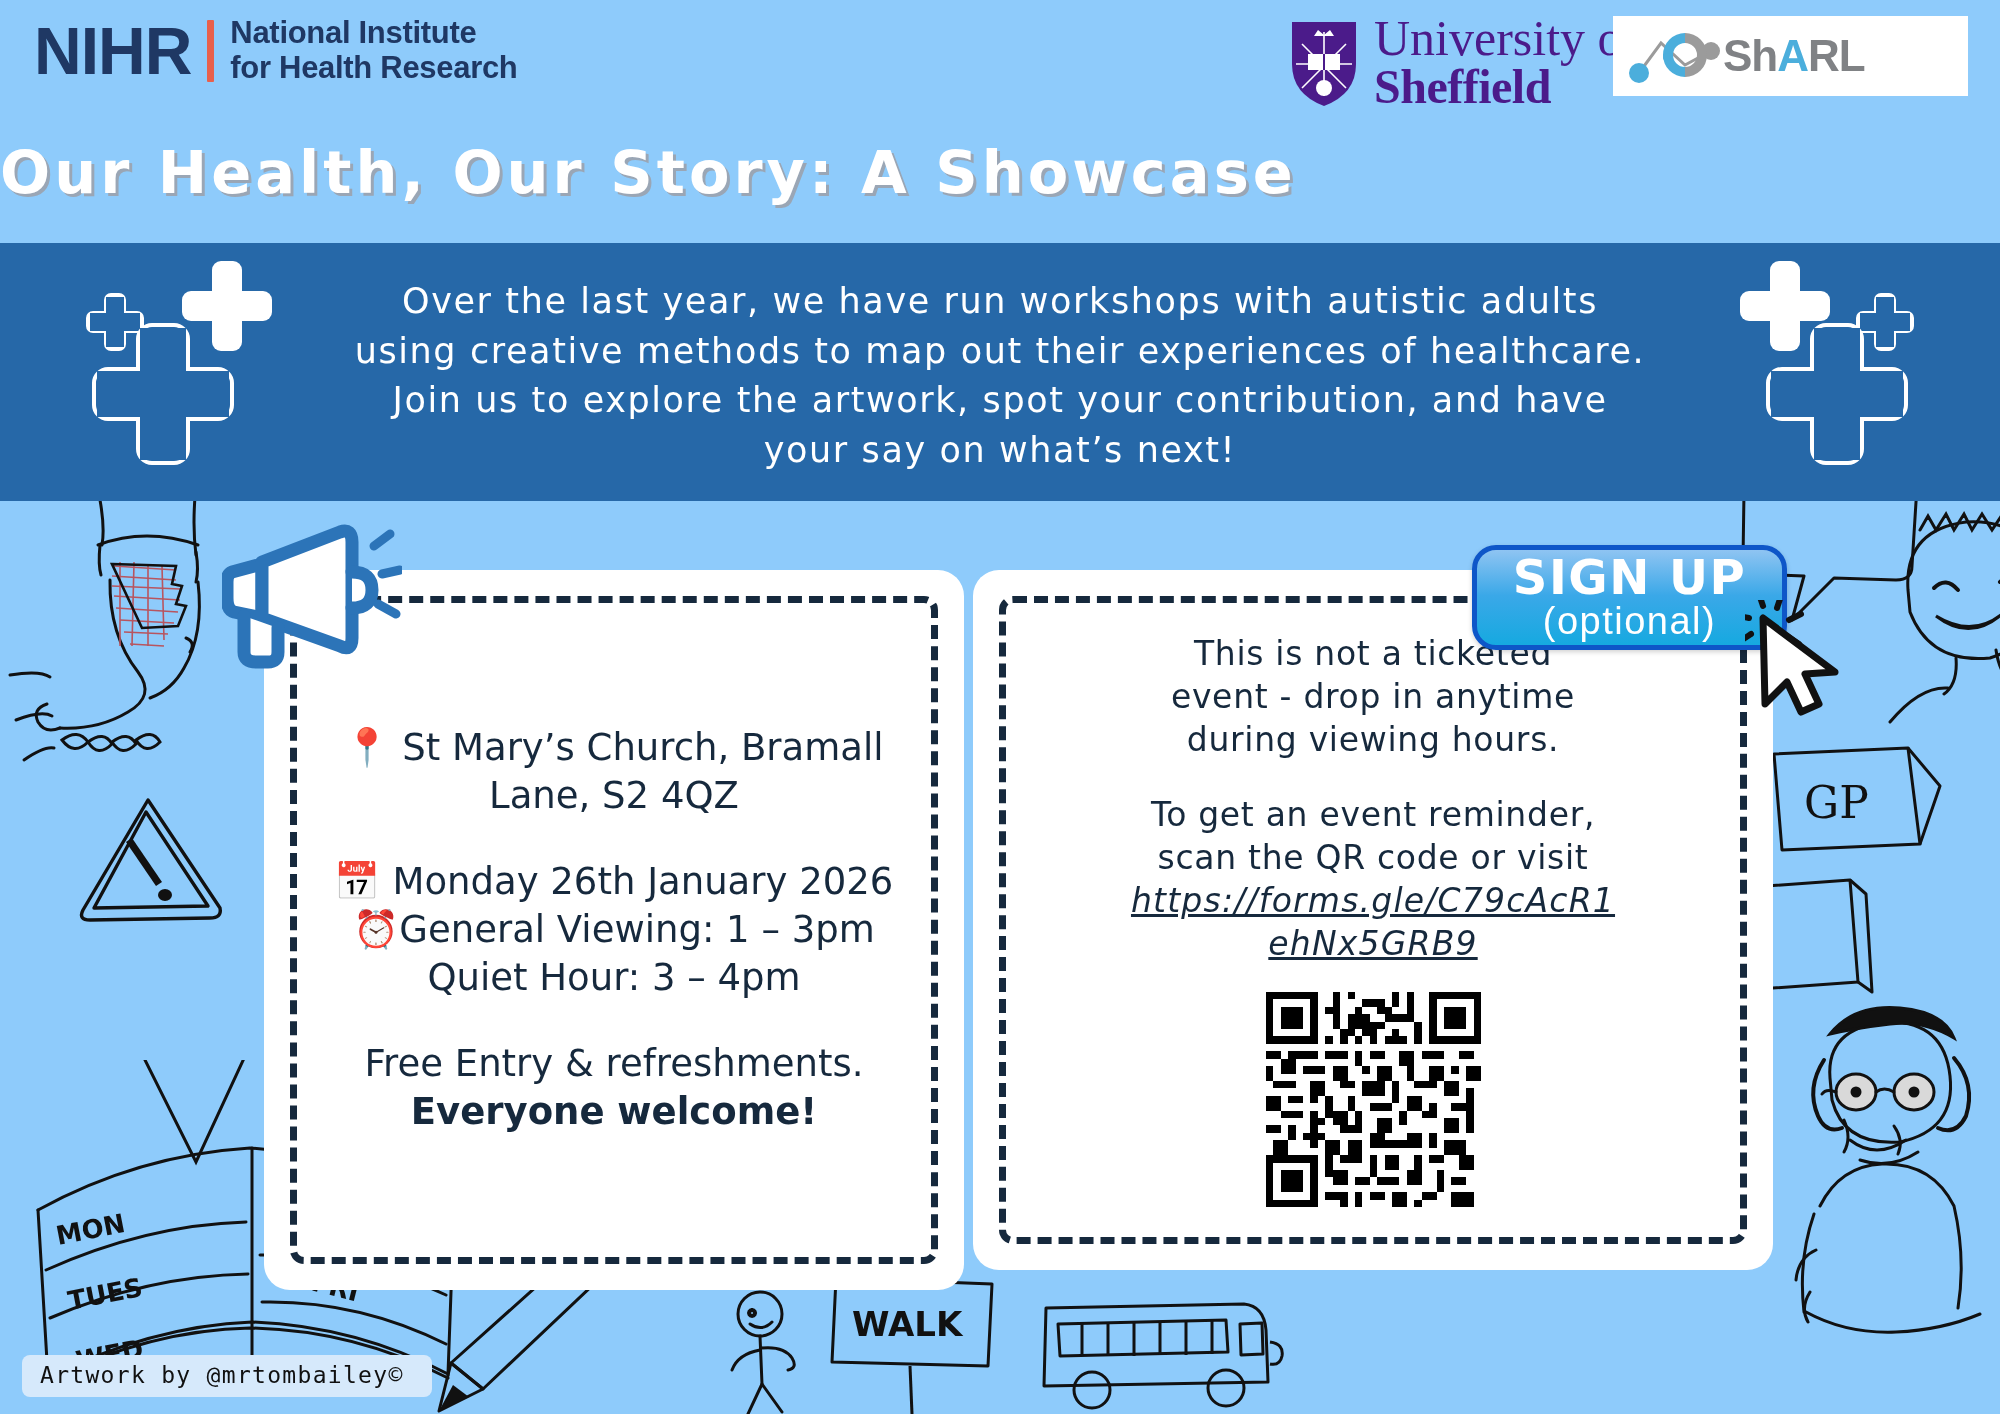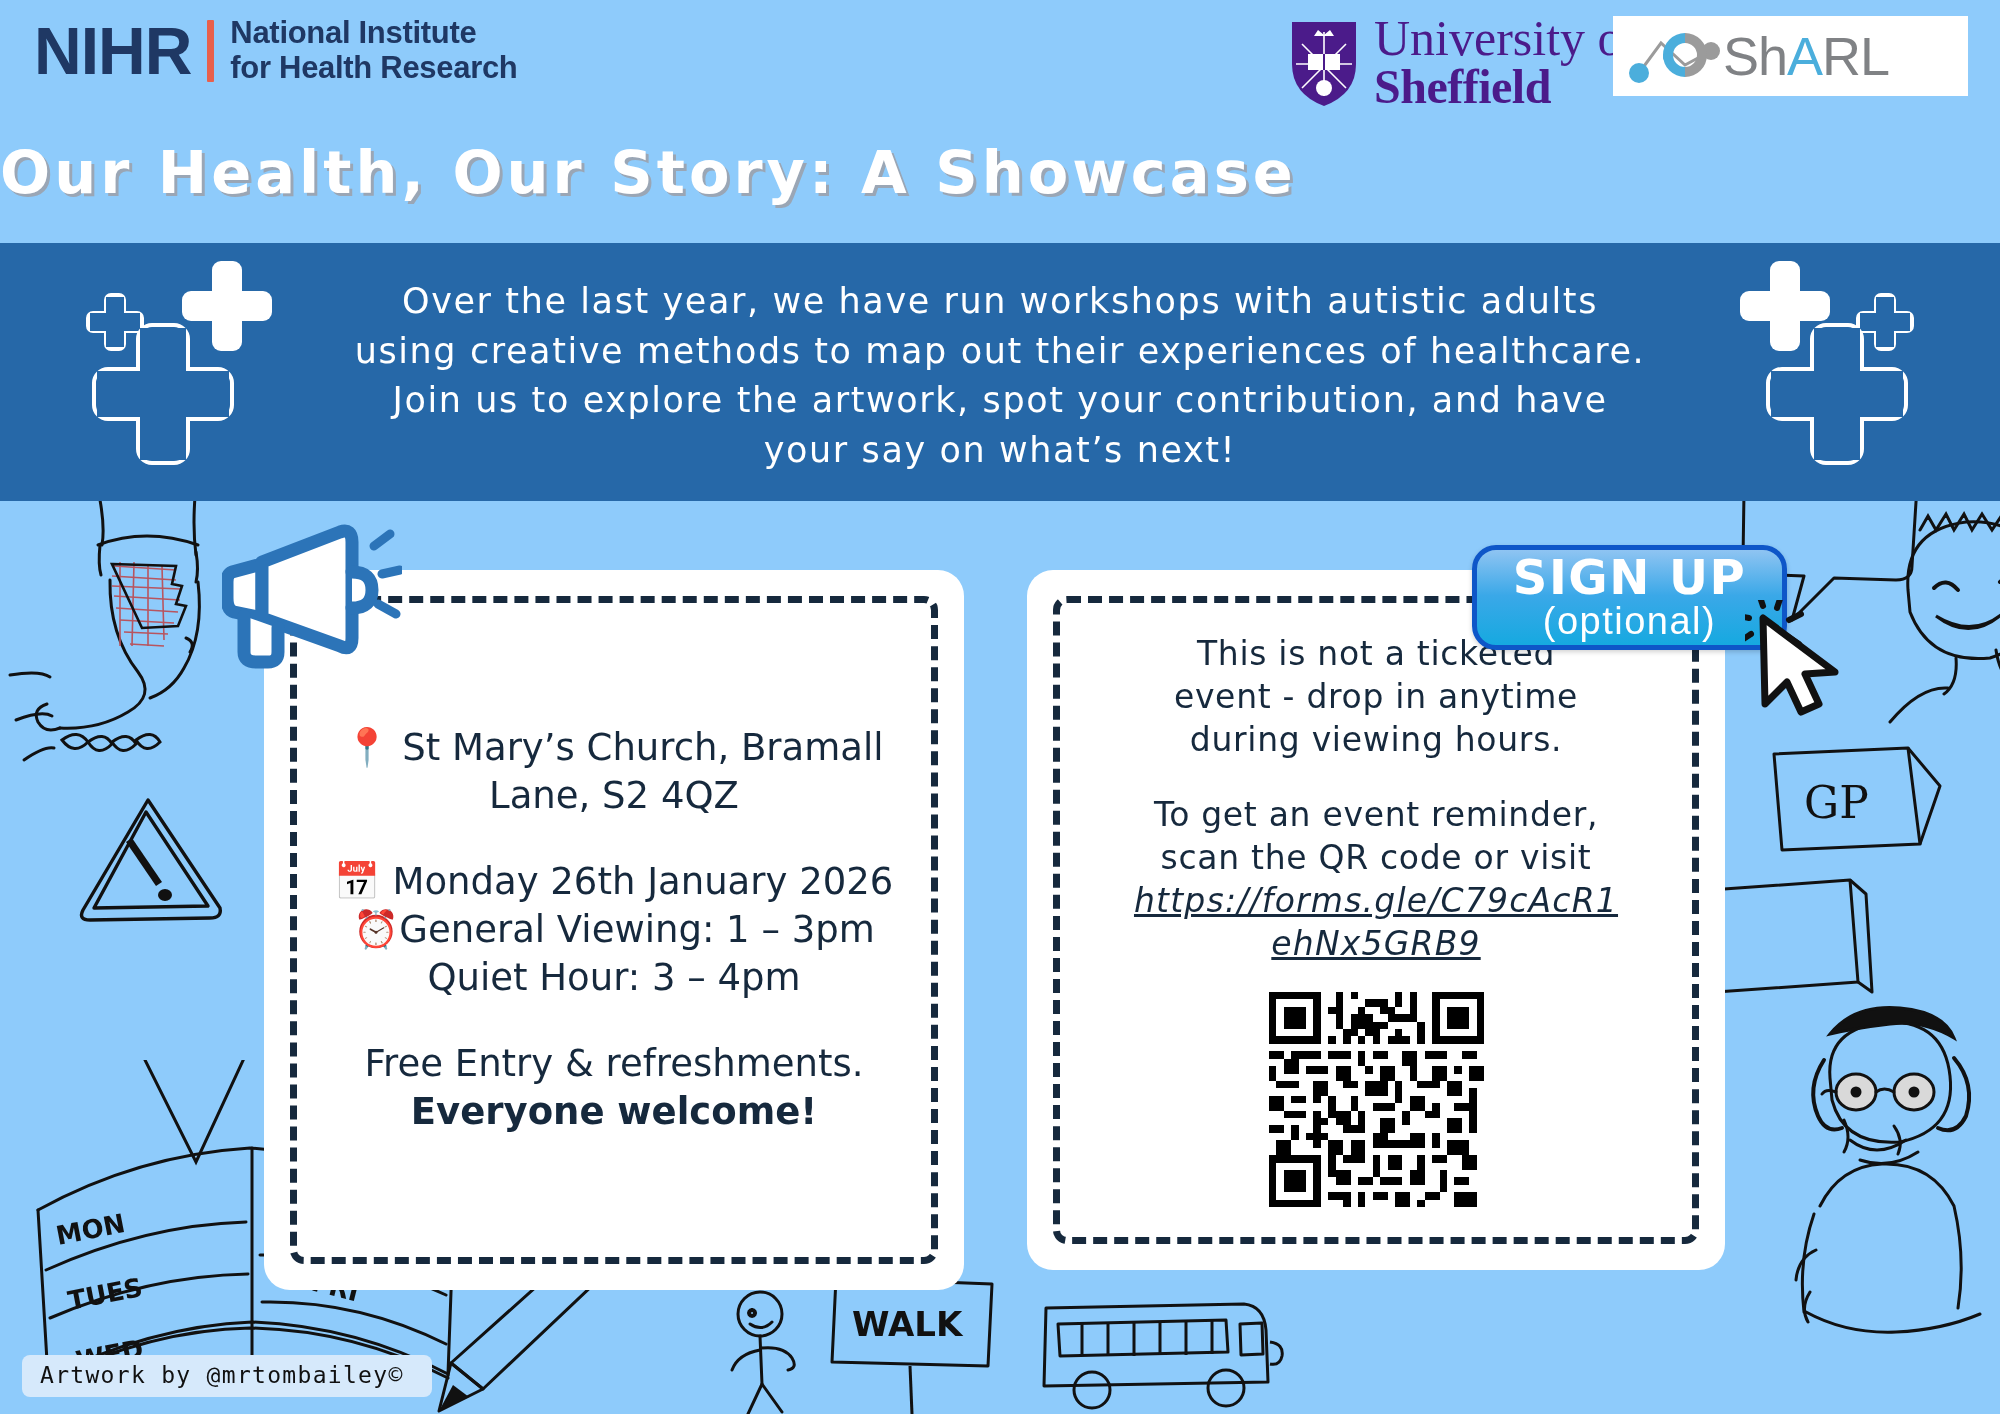--- a/index.html
+++ b/index.html
@@ -22,21 +22,21 @@
   .nihr-bar{width:7px;height:62px;background:#E8604C;border-radius:1px;}
   .nihr-sub{font-family:"Liberation Sans", sans-serif;font-weight:bold;font-size:31px;color:#1F3864;line-height:1.12;letter-spacing:-0.3px;}
 
   .sheffield-logo{position:absolute;left:1288px;top:14px;display:flex;align-items:center;gap:14px;}
   .shield{width:72px;height:92px;}
   .sheff-text{font-family:"Liberation Serif", serif;color:#4B1B8A;line-height:0.98;}
   .sheff-1{font-size:50px;}
   .sheff-2{font-size:48px;font-weight:bold;letter-spacing:-0.5px;}
 
   .sharl-logo{position:absolute;left:1613px;top:16px;width:355px;height:80px;background:#FFFFFF;display:flex;align-items:center;padding-left:14px;box-sizing:border-box;}
-  .sharl-text{font-family:"Liberation Sans", sans-serif;font-weight:normal;font-size:54px;letter-spacing:-1px;line-height:1;}
+  .sharl-text{font-family:"Liberation Sans", sans-serif;font-weight:bold;font-size:44px;letter-spacing:-1px;line-height:1;}
   .sharl-sh{color:#808285;}
   .sharl-a{color:#4BAEDC;}
   .sharl-rl{color:#808285;}
 
   .title{
     position:absolute;top:138px;left:0;width:2000px;text-align:left;
     font-family:"DejaVu Sans", sans-serif;font-weight:bold;font-size:59px;
     color:#FFFFFF;letter-spacing:4px;
     text-shadow:3px 3px 0 #9AA6B5;
     z-index:6;
@@ -59,21 +59,21 @@
   
   .card{
     position:absolute;background:#FFFFFF;border-radius:26px;z-index:7;
   }
   .card-inner{
     position:absolute;inset:26px;border:7px dashed #16293D;border-radius:14px;
     box-sizing:border-box;display:flex;flex-direction:column;align-items:center;justify-content:center;
     text-align:center;color:#16293D;
   }
   #card-left{left:264px;top:570px;width:700px;height:720px;}
-  #card-right{left:1027px;top:570px;width:698px;height:700px;}
+  #card-right{left:973px;top:570px;width:800px;height:700px;}
 
   .left-line{font-family:"DejaVu Sans", sans-serif;font-size:37px;line-height:1.3;color:#16293D;}
   .left-line.bold{font-weight:bold;}
   .gap{height:38px;}
   .gap-sm{height:16px;}
 
   .right-line{font-family:"DejaVu Sans", sans-serif;font-size:33px;line-height:1.3;color:#16293D;letter-spacing:0.7px;}
   .url{font-style:italic;text-decoration:underline;letter-spacing:1.2px;}
 
   .qr{width:215px;height:215px;margin-top:26px;}

